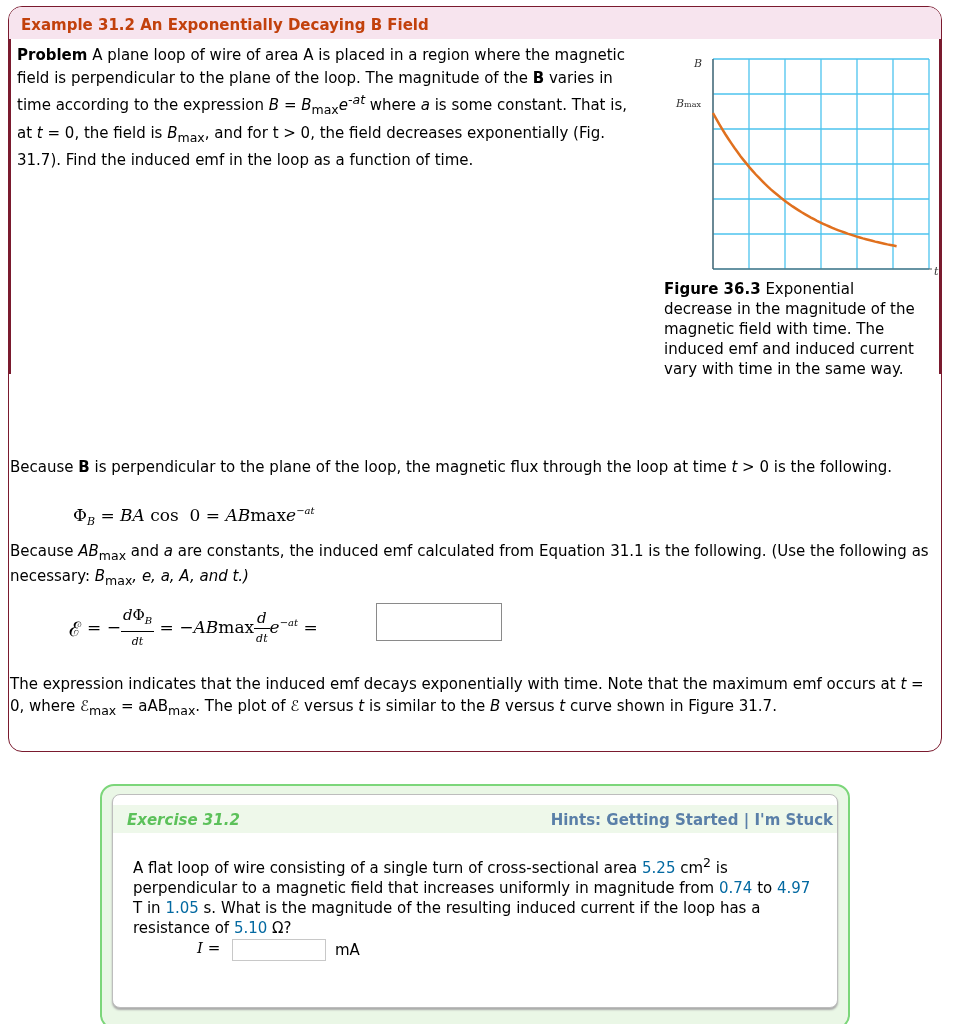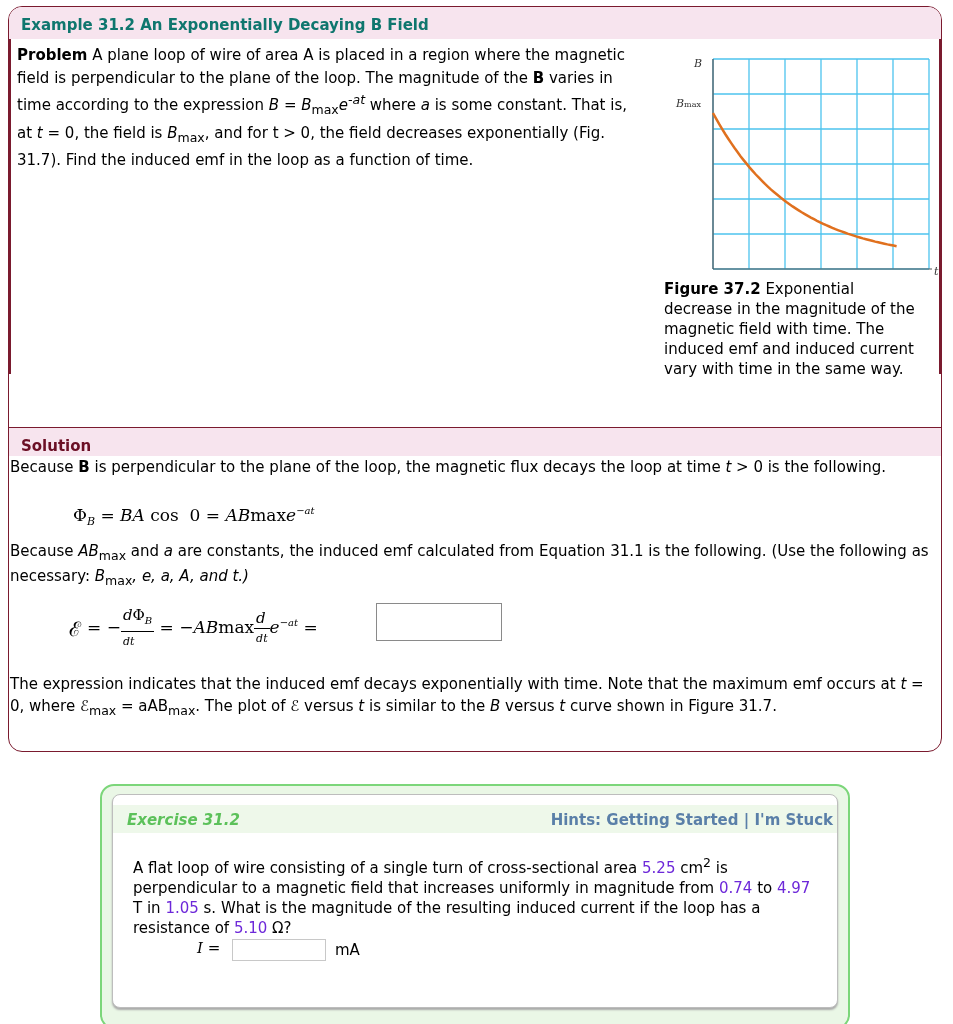--- a/index.html
+++ b/index.html
@@ -1,44 +1,44 @@
 <!DOCTYPE html>
 <html><head>
 <meta charset="utf-8">
 <style>
   html, body { margin: 0; padding: 0; background: #ffffff; }
   body { width: 953px; height: 1024px; position: relative; overflow: hidden;
          font-family: "DejaVu Sans", sans-serif; font-size: 15px; color: #000; }
   .math { font-family: "DejaVu Serif", serif; }
   .it { font-style: italic; }
-  .red { color: #6d28d9; }
+  .red { color: #0369a1; }
 
   
   #example { position: absolute; left: 8px; top: 6px; width: 934px; height: 746px;
              border: 1px solid #7a1a2e; border-radius: 14px; box-sizing: border-box; }
   #example-head { position: absolute; left: 0; top: 0; right: 0; height: 32px;
                   background: #f7e4ee; border-radius: 13px 13px 0 0; }
   #example-title { position: absolute; left: 12px; top: 9px; font-weight: bold;
-                   font-size: 15px; color: #0f766e; }
+                   font-size: 15px; color: #c2410c; }
   #problem-area { position: absolute; left: 0; top: 32px; width: 932px; height: 335px;
                   background: #fff; border-left: 2px solid #7a1a2e; border-right: 2px solid #7a1a2e;
                   box-sizing: border-box; }
   #problem-text { position: absolute; left: 6px; top: 5px; width: 615px; line-height: 22.5px; }
   #strategy-text { position: absolute; left: 6px; top: 160px; }
   #figure { position: absolute; left: 645px; top: 6px; width: 290px; height: 240px; }
   #caption { position: absolute; left: 653px; top: 240px; width: 260px; line-height: 20px; }
 
   #solution-head { position: absolute; left: 0; top: 420px; right: 0; height: 28px;
                    background: #f7e4ee; border-top: 1px solid #7a1a2e; }
   #solution-title { position: absolute; left: 12px; top: 9px; font-weight: bold; color: #6b0f25; }
   #solution-body { position: absolute; left: 0; top: 448px; width: 932px; line-height: 20px; }
   .sol-p { position: absolute; left: 1px; width: 920px; }
   #flux-eq { position: absolute; left: 64px; top: 46px; font-size: 17px; }
   #emf-eq { position: absolute; left: 50px; top: 142px; height: 60px; width: 500px; font-size: 17px; }
-  .frac { display: inline-block; vertical-align: middle; position: relative; }
+  .frac { display: inline-block; text-align: center; vertical-align: middle; position: relative; }
   .frac .num { display: block; border-bottom: 1px solid #000; padding: 0 2px; font-size: 15px; }
   .frac .den { display: block; padding: 0 2px; font-size: 11px; }
   #emf-input { position: absolute; left: 317px; top: 6px; width: 126px; height: 38px;
                border: 1px solid #8a8a8a; background: #fff; box-sizing: border-box; }
 
   
   #exercise-outer { position: absolute; left: 100px; top: 784px; width: 750px; height: 245px;
                     border: 2px solid #7cd67a; border-radius: 14px; background: #eaf7e6; box-sizing: border-box; }
   #exercise-inner { position: absolute; left: 10px; top: 8px; width: 726px; height: 214px;
                     background: #fff; border: 1px solid #bdbdbd; border-radius: 8px; box-sizing: border-box;
@@ -84,29 +84,26 @@
           <line x1="57" x2="273" y1="224" y2="224" stroke="#4cc3ee" stroke-width="1.3"></line>
         </g>
       <line x1="57" y1="14" x2="57" y2="224" stroke="#555" stroke-width="1.2"></line>
       <line x1="57" y1="224" x2="276" y2="224" stroke="#555" stroke-width="1.2"></line>
       <path id="curve" fill="none" stroke-width="2.5" stroke="#e0701e" d="M57.0 68.0 L60.1 73.6 L63.1 78.9 L66.2 84.1 L69.2 89.0 L72.3 93.8 L75.4 98.4 L78.4 102.8 L81.5 107.1 L84.5 111.2 L87.6 115.1 L90.7 118.9 L93.7 122.6 L96.8 126.1 L99.8 129.5 L102.9 132.7 L106.0 135.9 L109.0 138.9 L112.1 141.8 L115.1 144.6 L118.2 147.2 L121.3 149.8 L124.3 152.3 L127.4 154.7 L130.4 157.0 L133.5 159.2 L136.6 161.4 L139.6 163.4 L142.7 165.4 L145.7 167.3 L148.8 169.1 L151.9 170.9 L154.9 172.6 L158.0 174.2 L161.0 175.8 L164.1 177.3 L167.2 178.8 L170.2 180.2 L173.3 181.5 L176.3 182.8 L179.4 184.1 L182.5 185.3 L185.5 186.4 L188.6 187.5 L191.6 188.6 L194.7 189.6 L197.8 190.6 L200.8 191.6 L203.9 192.5 L206.9 193.4 L210.0 194.2 L213.1 195.0 L216.1 195.8 L219.2 196.6 L222.2 197.3 L225.3 198.0 L228.4 198.7 L231.4 199.4 L234.5 200.0 L237.5 200.6 L240.6 201.2 "></path>
       <text x="38" y="22" class="math it" font-size="11" fill="#333">B</text>
       <text x="20" y="62" class="math it" font-size="11" fill="#333"><tspan>B</tspan><tspan font-size="8" font-style="normal">max</tspan></text>
       <text x="278" y="230" class="math it" font-size="11" fill="#333">t</text>
     </svg>
 
-    <div id="caption"><b>Figure 37.2</b><span> Exponential decrease in the magnitude of the magnetic field with time. The induced emf and induced current vary with time in the same way.</span></div>
+    <div id="caption"><b>Figure 36.3</b><span> Exponential decrease in the magnitude of the magnetic field with time. The induced emf and induced current vary with time in the same way.</span></div>
   </div>
 
-  <div id="solution-head">
-    <span id="solution-title">Solution</span>
-  </div>
 
   <div id="solution-body">
-    <div class="sol-p" style="top:2px;"><span>Because </span><b>B</b><span> is perpendicular to the plane of the loop, the magnetic flux decays the loop at time </span><i>t</i><span> &gt; 0 is the following.</span></div>
+    <div class="sol-p" style="top:2px;"><span>Because </span><b>B</b><span> is perpendicular to the plane of the loop, the magnetic flux through the loop at time </span><i>t</i><span> &gt; 0 is the following.</span></div>
 
     <div id="flux-eq" class="math">Φ<sub class="it" style="font-size:11px">B</sub> = <i>BA</i> cos&nbsp; 0 = <i>AB</i>max<i>e</i><sup class="it" style="font-size:10px">−at</sup></div>
 
     <div class="sol-p" style="top:86px;"><span>Because </span><i>AB</i><sub>max</sub><span> and </span><i>a</i><span> are constants, the induced emf calculated from Equation 31.1 is the following. (Use the following as necessary: </span><i>B</i><sub>max</sub><i>, e, a, A, and t.)</i></div>
 
     <div id="emf-eq" class="math">
       <span style="position:absolute;left:10px;top:22px;font-size:20px;">ℰ</span>
       <span style="position:absolute;left:28px;top:8px;">= −<span class="frac"><span class="num"><i>d</i>Φ<sub class="it" style="font-size:10px">B</sub></span><span class="den it">dt</span></span> = −<i>AB</i>max<span class="frac"><span class="num it">d</span><span class="den it">dt</span></span><i>e</i><sup class="it" style="font-size:10px">−at</sup> =</span>
       <input id="emf-input" type="text" value="" style="">
     </div>

